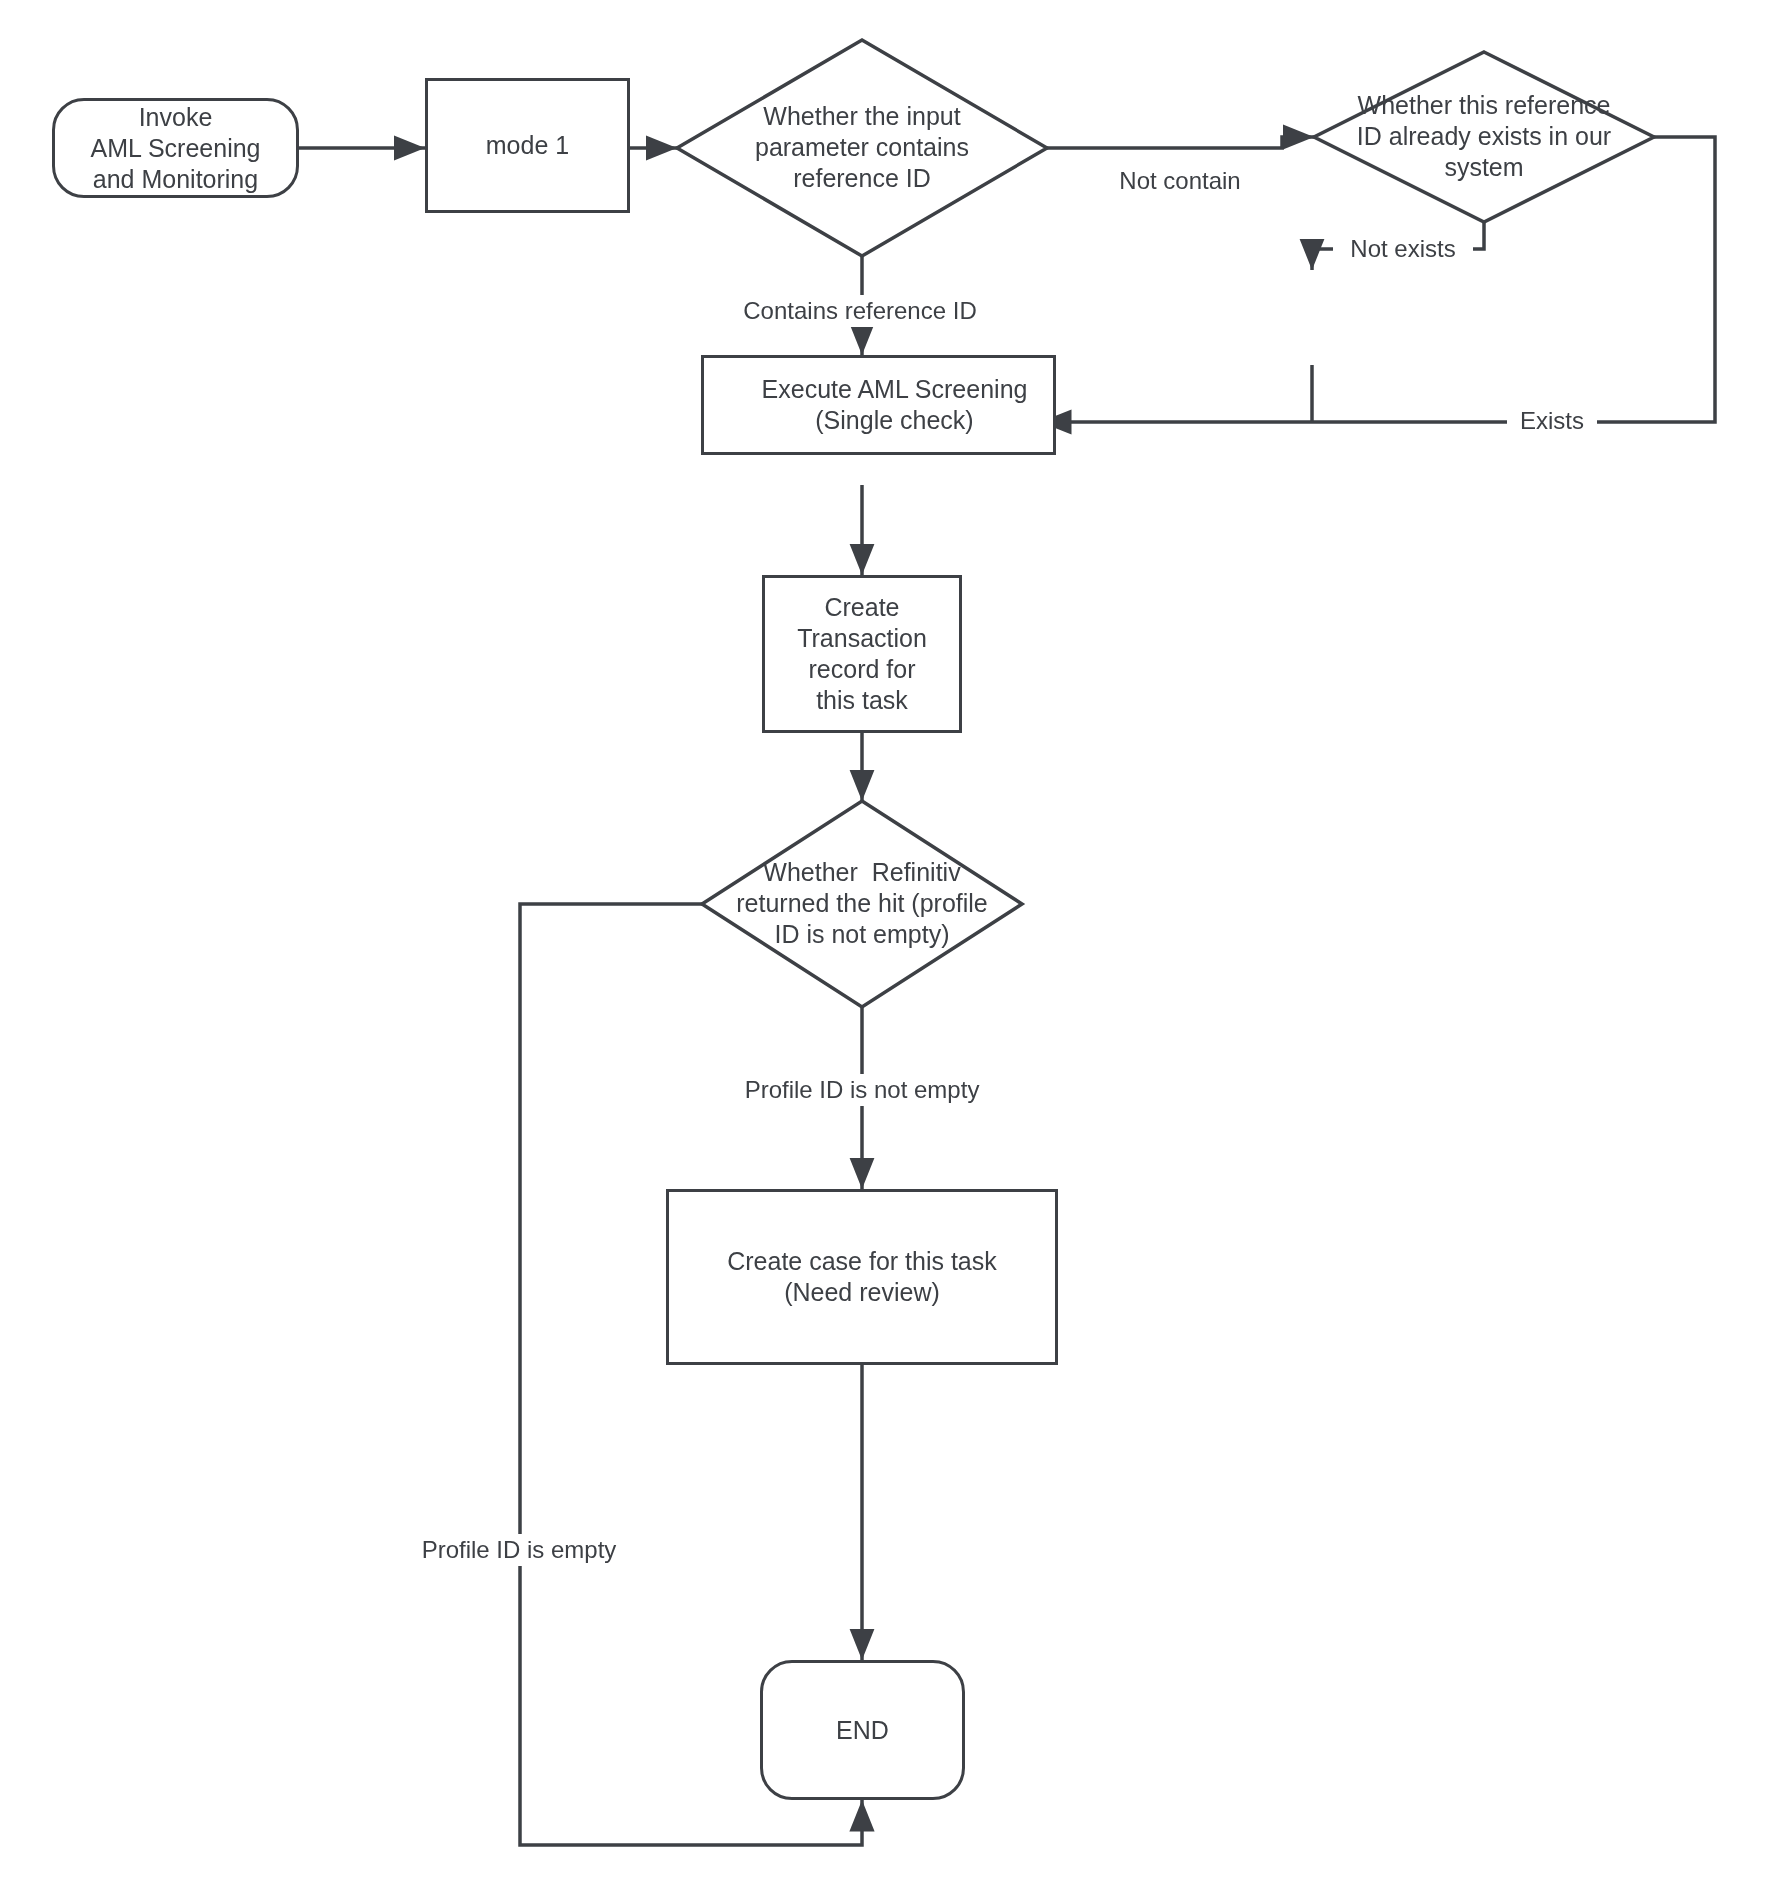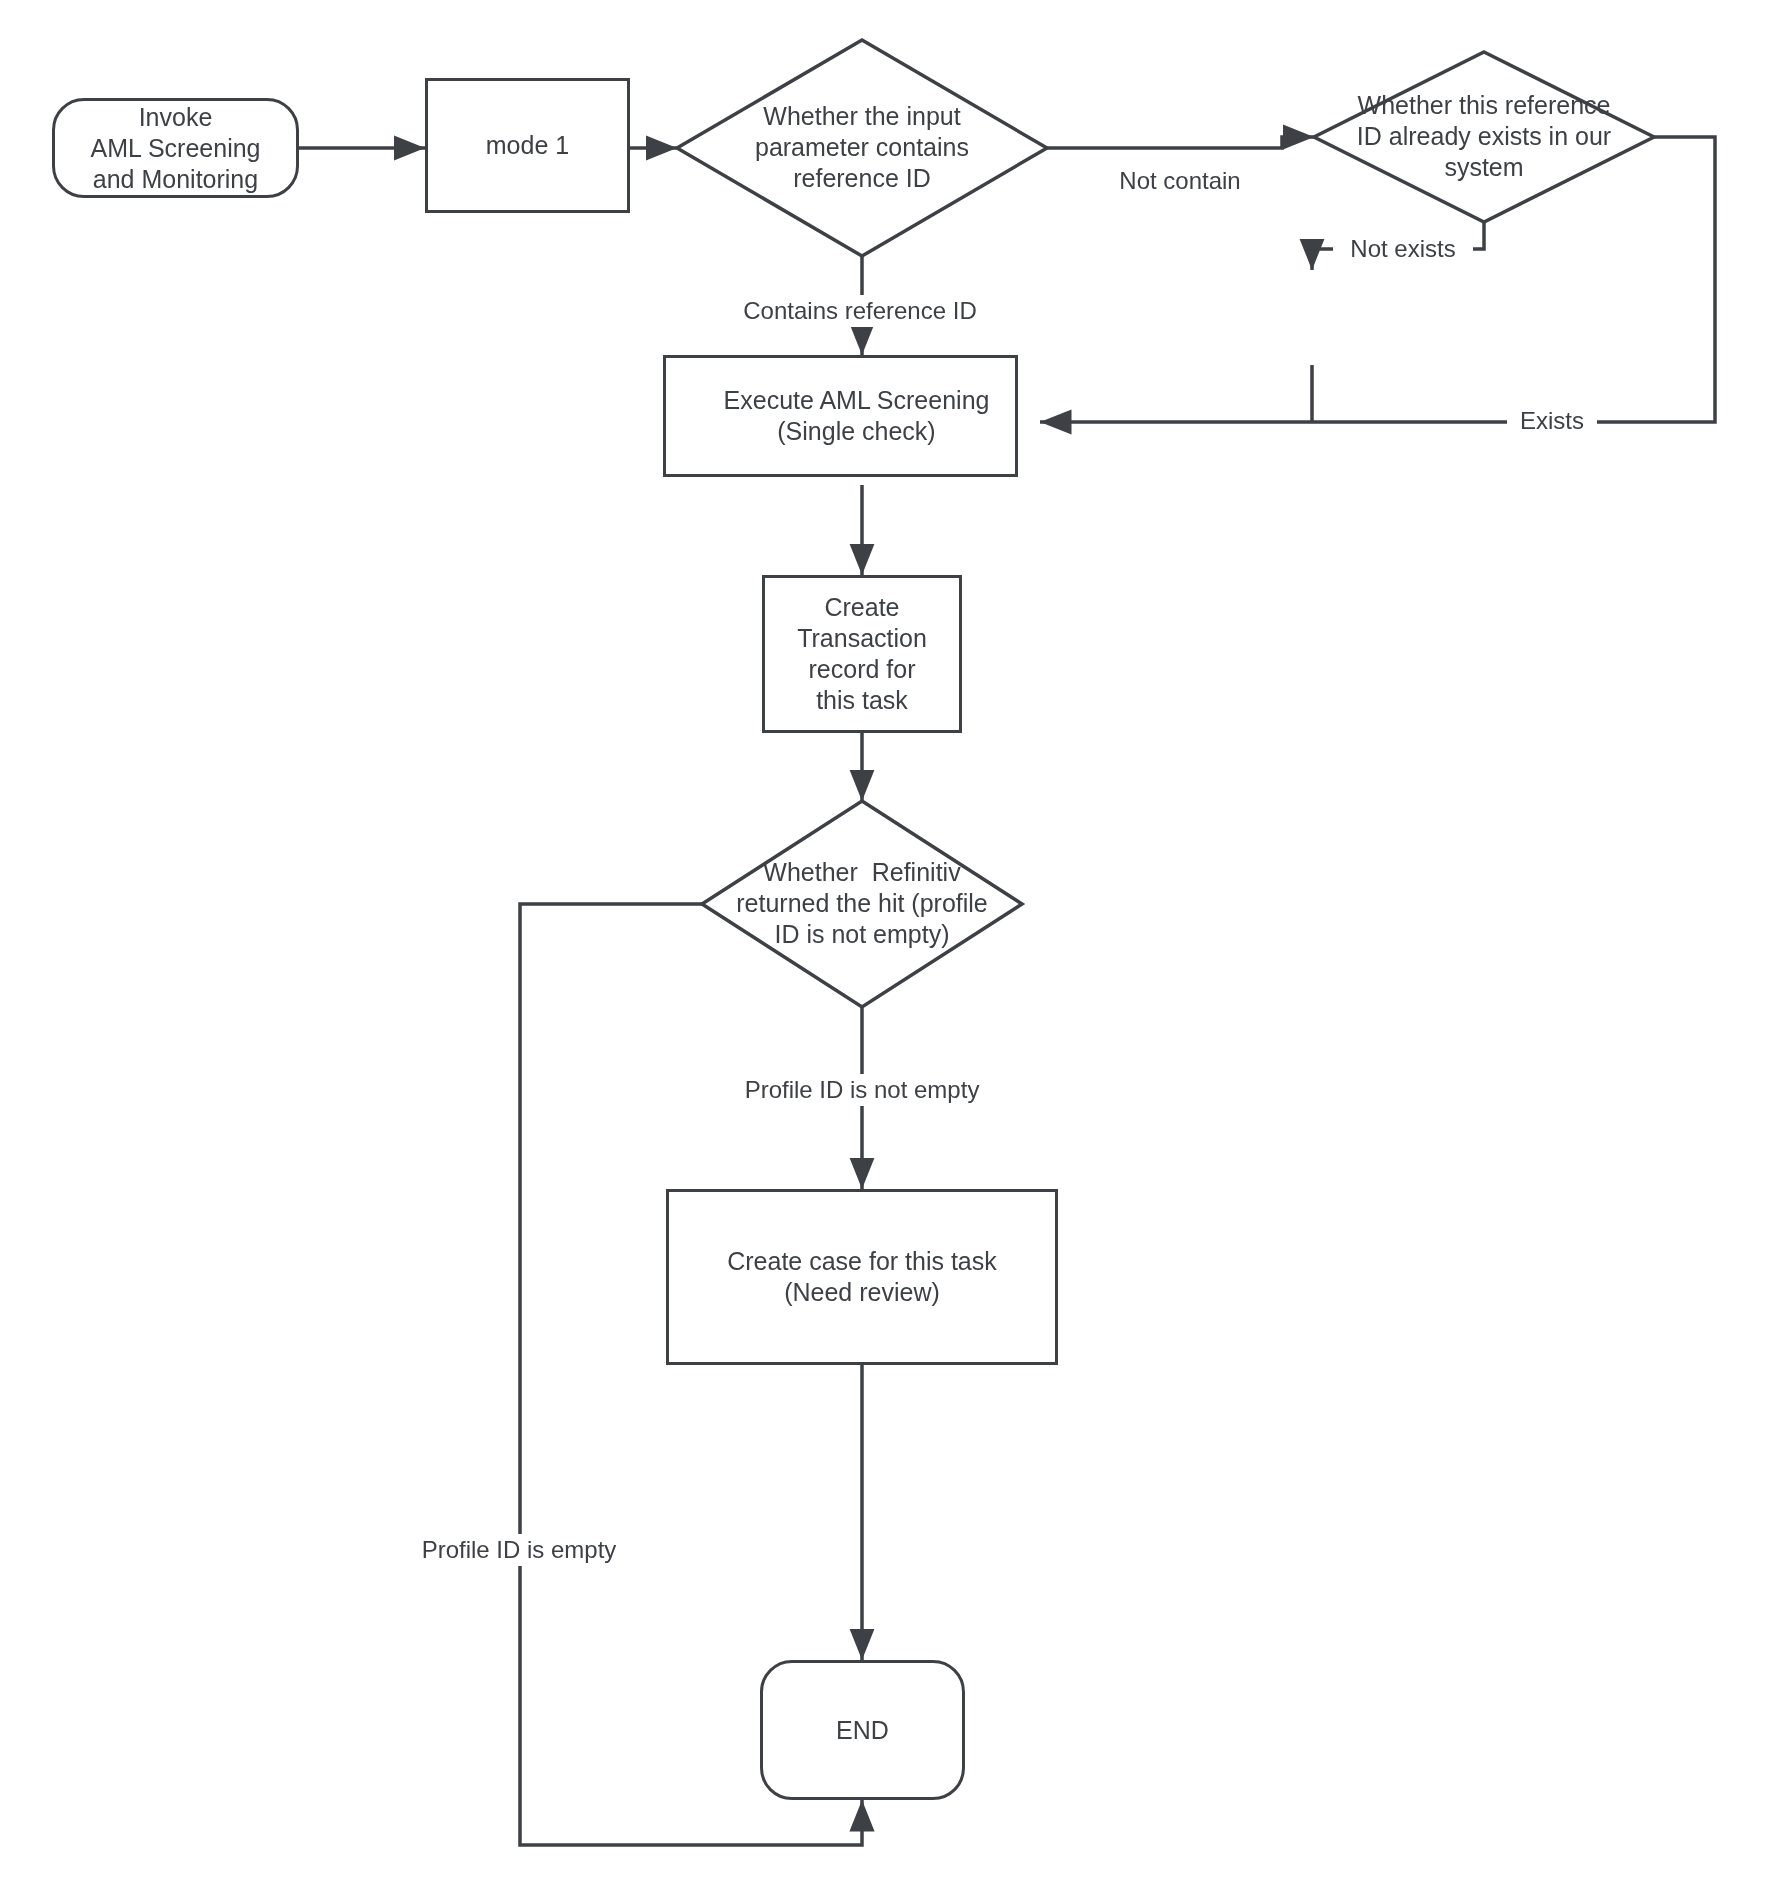--- a/index.html
+++ b/index.html
@@ -109,21 +109,21 @@
     <span class="node-text">Invoke
 AML Screening
 and Monitoring</span>
   </div>
 
   <div class="node" style="left:425px;top:78px;width:205px;height:135px;">
     <span class="node-text">mode 1</span>
   </div>
 
 
-  <div class="node" style="left:663px;top:355px;width:355px;height:122px;padding-left:32px;">
+  <div class="node" style="left:701px;top:355px;width:355px;height:100px;padding-left:32px;">
     <span class="node-text">Execute AML Screening
 (Single check)</span>
   </div>
 
   <div class="node" style="left:762px;top:575px;width:200px;height:158px;">
     <span class="node-text">Create
 Transaction
 record for
 this task</span>
   </div>

